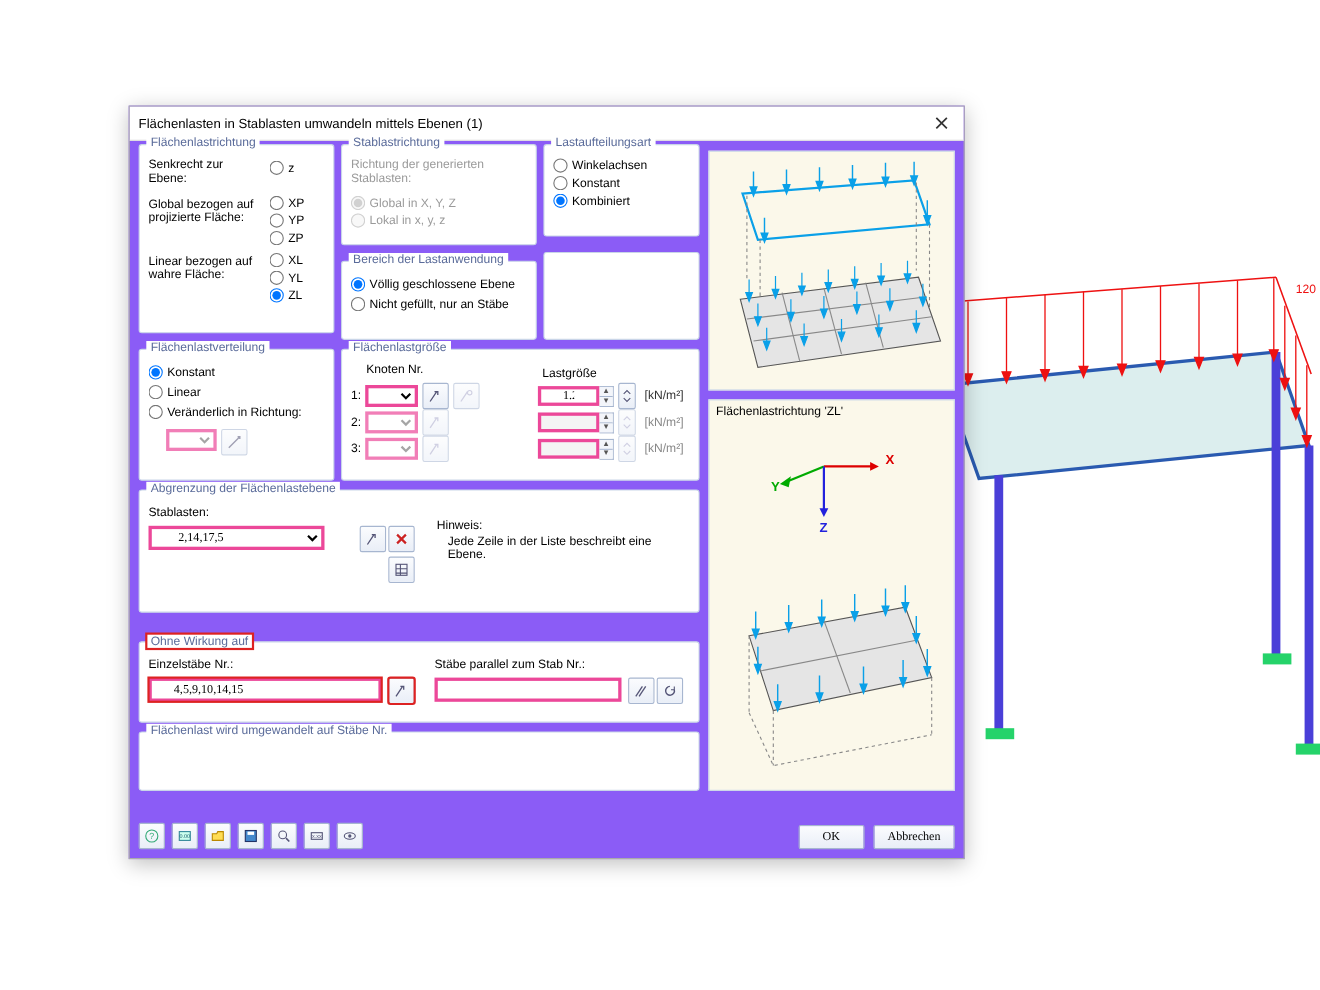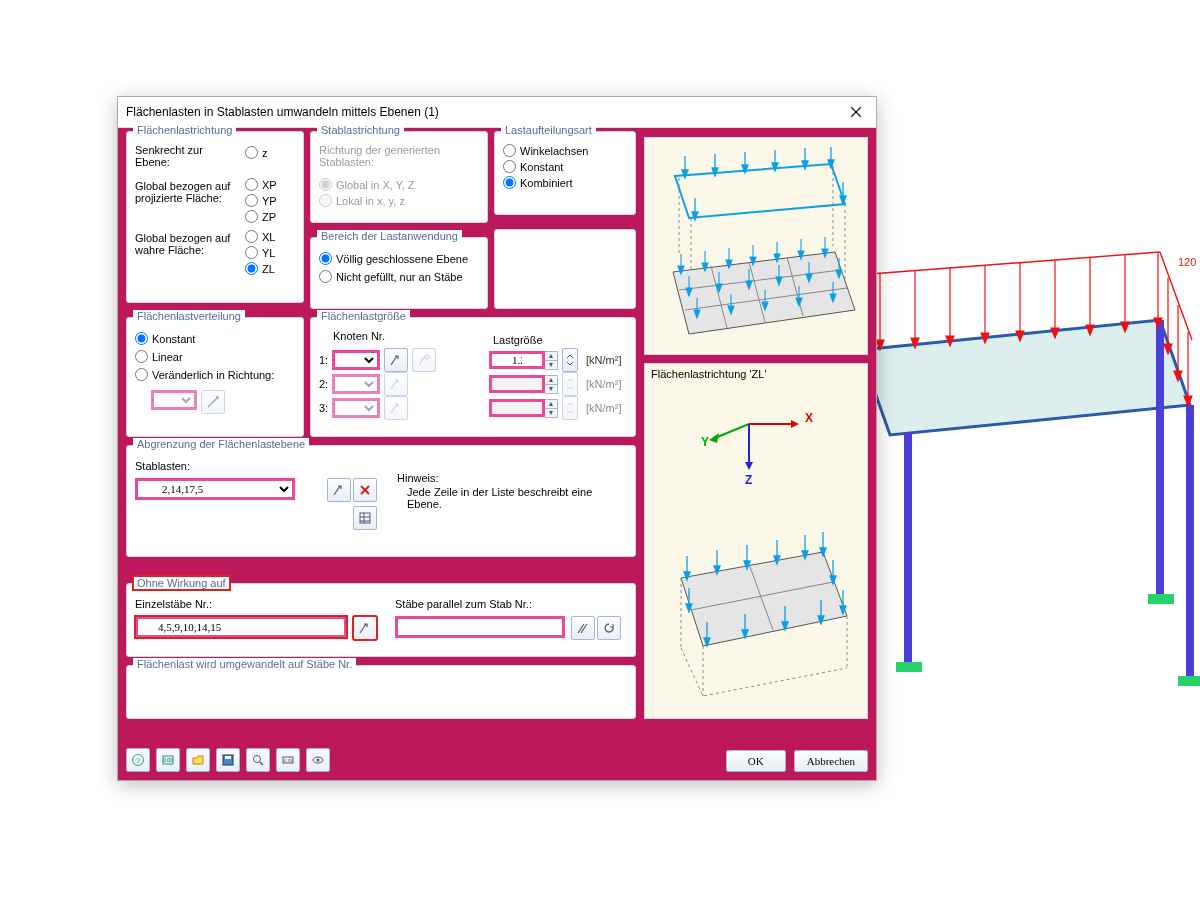--- a/index.html
+++ b/index.html
@@ -1,20 +1,20 @@
 <!DOCTYPE html>
 <html><head>
 <meta charset="utf-8">
 <style>
 html,body{margin:0;padding:0;font-family:"Segoe UI",Tahoma,sans-serif;font-size:11px;color:#000;background:#fff}
 .stage{position:relative;width:1200px;height:900px;background:#fff}
 
 .bg3d{position:absolute;left:860px;top:250px;width:340px;height:470px;pointer-events:none}
 
-.dialog{position:absolute;left:117px;top:96px;width:758px;height:683px;background:#be185d;border:1px solid #aaa;box-shadow:0 4px 18px rgba(0,0,0,.25)}
+.dialog{position:absolute;left:117px;top:96px;width:758px;height:683px;background:#8b5cf6;border:1px solid #aaa;box-shadow:0 4px 18px rgba(0,0,0,.25)}
 .titlebar{height:30px;line-height:30px;padding:0 8px;border-bottom:1px solid #ddd;background:#fff;display:flex;align-items:center;justify-content:space-between}
 .titlebar .title{font-size:12px}
 .closebtn{width:24px;height:24px;display:flex;align-items:center;justify-content:center;border:none;background:transparent;font-size:14px}
 .body{position:absolute;left:8px;top:34px;right:8px;bottom:8px}
 
 .group{position:absolute;border:1px solid #c9d5e8;border-radius:3px;background:#fff}
 .group>.glabel{position:absolute;top:-8px;left:6px;padding:0 4px;background:#fff;color:#5a6b9a;font-size:11px}
 .row{display:flex;align-items:center;gap:4px}
 .radio,.check{display:flex;align-items:center;gap:4px;font-size:11px}
 .radio input,.check input{margin:0}
@@ -144,21 +144,21 @@
           </label>
       <label class="radio" style="position:absolute;left:118px;top:62px">
             <input type="radio" name="flr" style="">
             <span>YP</span>
           </label>
       <label class="radio" style="position:absolute;left:118px;top:78px">
             <input type="radio" name="flr" style="">
             <span>ZP</span>
           </label>
 
-      <div style="position:absolute;left:8px;top:100px;width:104px" class="txt">Global bezogen auf wahre Fläche:</div>
+      <div style="position:absolute;left:8px;top:100px;width:104px" class="txt">Linear bezogen auf wahre Fläche:</div>
       <label class="radio" style="position:absolute;left:118px;top:98px">
             <input type="radio" name="flr" style="">
             <span>XL</span>
           </label>
       <label class="radio" style="position:absolute;left:118px;top:114px">
             <input type="radio" name="flr" style="">
             <span>YL</span>
           </label>
       <label class="radio" style="position:absolute;left:118px;top:130px">
             <input type="radio" name="flr" checked="" style="">

